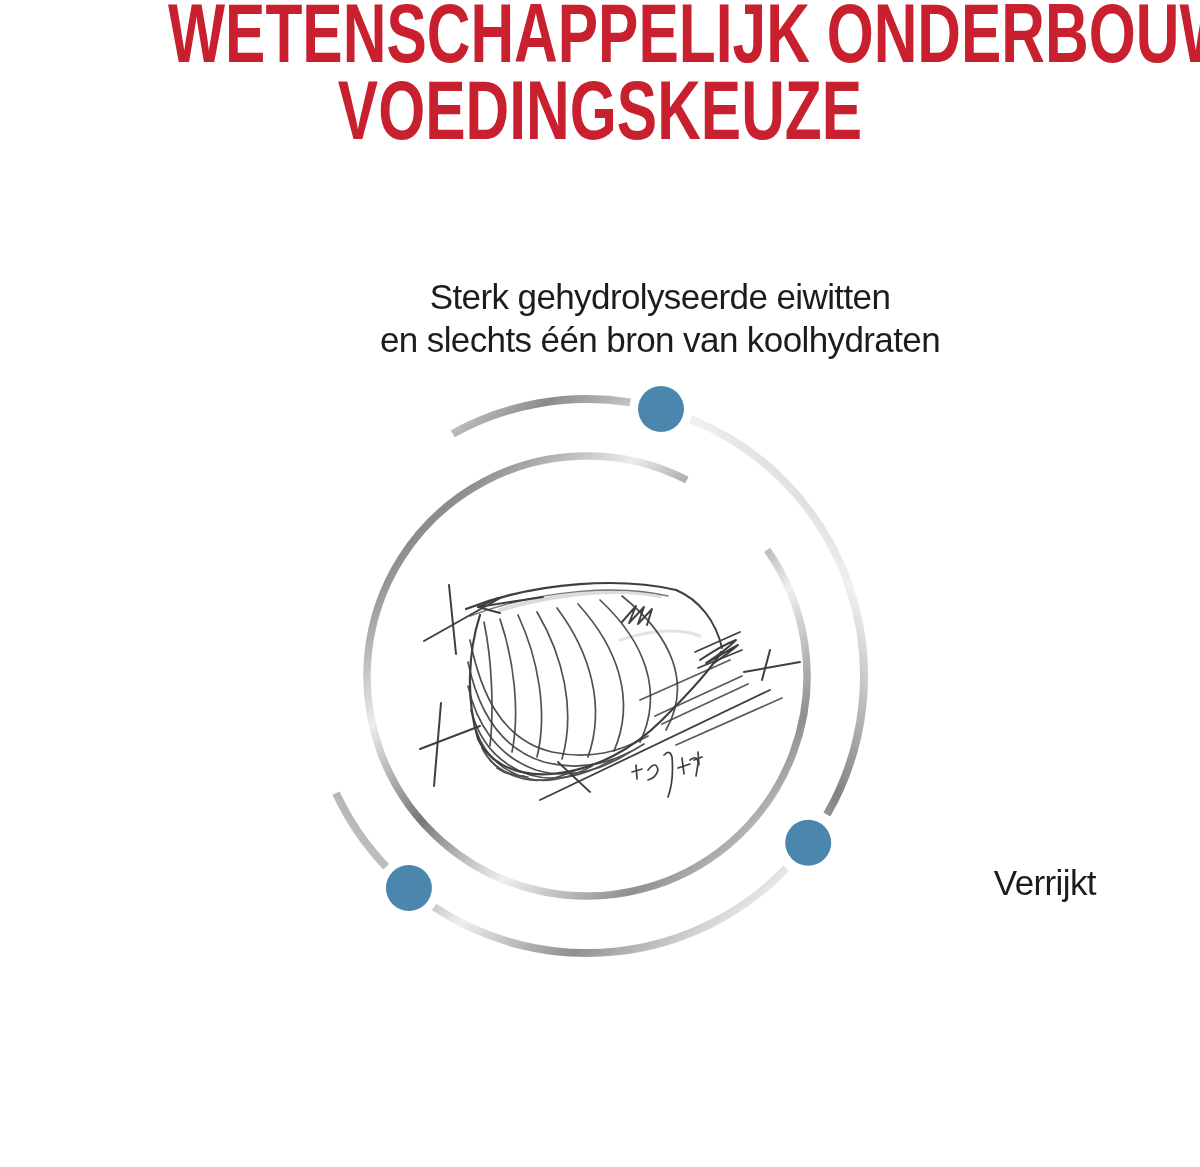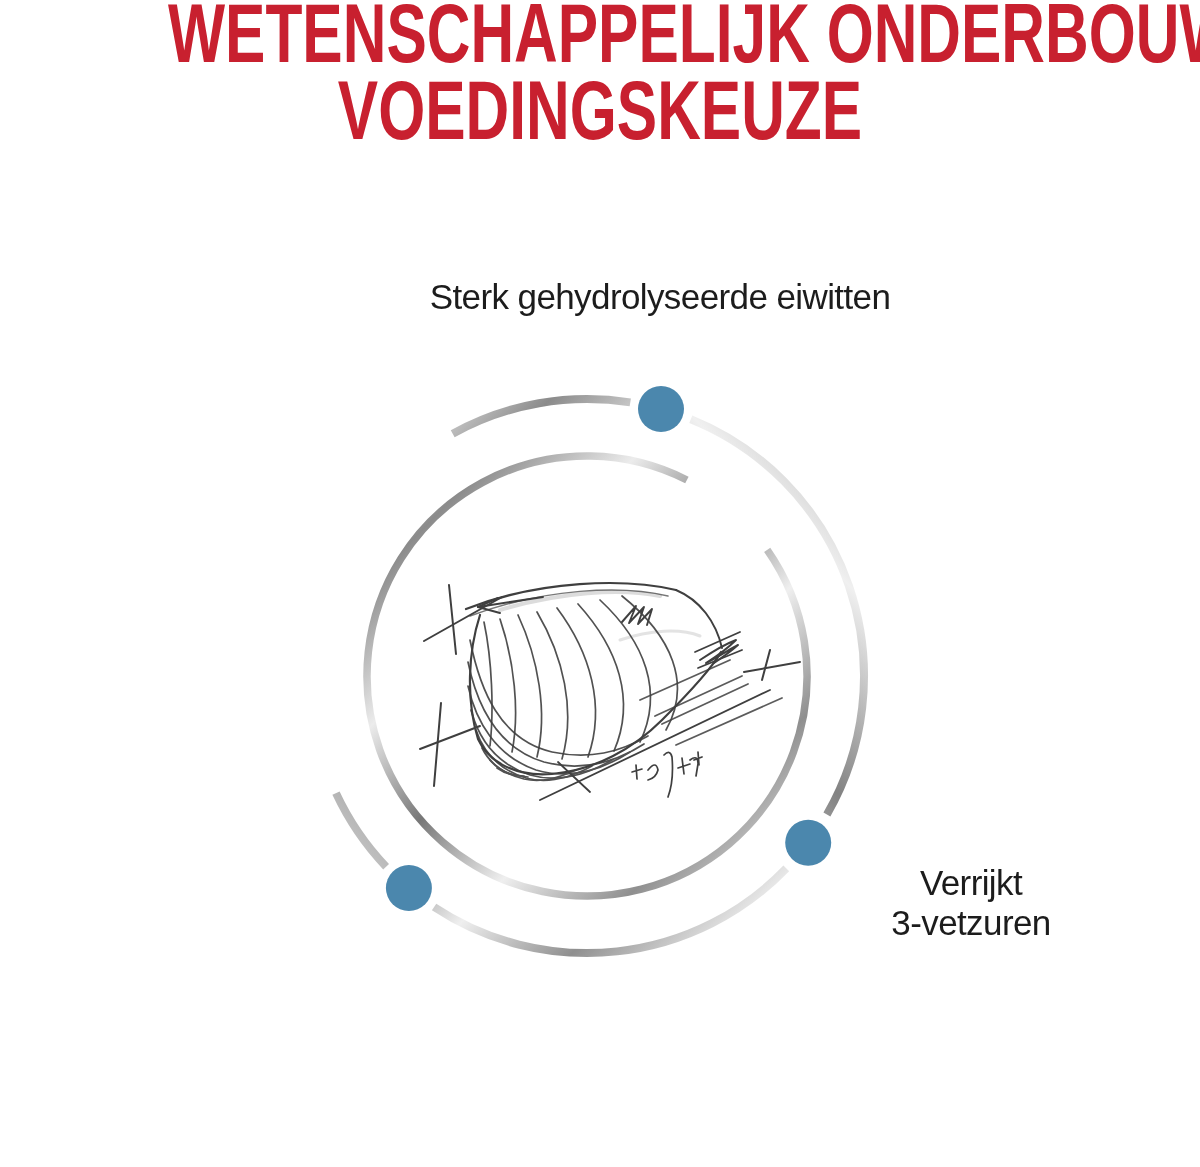--- a/index.html
+++ b/index.html
@@ -7,41 +7,41 @@
           font-family:"Liberation Sans",sans-serif;}
   
   .headline{position:absolute;top:-5px;left:0;width:1200px;text-align:center;
             color:#C8202F;font-weight:bold;font-size:84px;line-height:77px;
             transform:scaleX(0.72);transform-origin:50% 0;white-space:nowrap;}
   
   .callout{position:absolute;color:#1c1c1c;font-size:35px;letter-spacing:-0.6px;
            text-align:center;white-space:nowrap;margin-top:8px;}
   .callout-top{top:267px;left:260px;width:800px;line-height:43px;}
   .callout-left{top:910px;left:0px;width:396px;line-height:42px;}
-  .callout-right{top:855px;left:846px;width:250px;line-height:40px;}
+  .callout-right{top:855px;left:846px;width:250px;line-height:40px;text-align:right;}
   svg{position:absolute;top:0;left:0;}
 </style>
 </head>
 <body>
 
 <div id="canvas">
 
   <div class="headline">
     <div>WETENSCHAPPELIJK ONDERBOUWDE</div>
     <div>VOEDINGSKEUZE</div>
   </div>
 
   <div class="callout callout-top">
     <div>Sterk gehydrolyseerde eiwitten</div>
+    <div>en slechts één bron van koolhydraten</div>
   </div>
 
 
   <div class="callout callout-right">
     <div>Verrijkt</div>
-    <div>3-vetzuren</div>
   </div>
 
   <svg width="1200" height="1167" viewBox="0 0 1200 1167">
     <defs>
       <linearGradient id="metal" gradientUnits="userSpaceOnUse" x1="300" y1="390" x2="900" y2="980">
         <stop offset="0" stop-color="#c2c2c2"></stop>
         <stop offset="0.10" stop-color="#f2f2f2"></stop>
         <stop offset="0.22" stop-color="#8b8b8b"></stop>
         <stop offset="0.34" stop-color="#ececec"></stop>
         <stop offset="0.46" stop-color="#777777"></stop>

